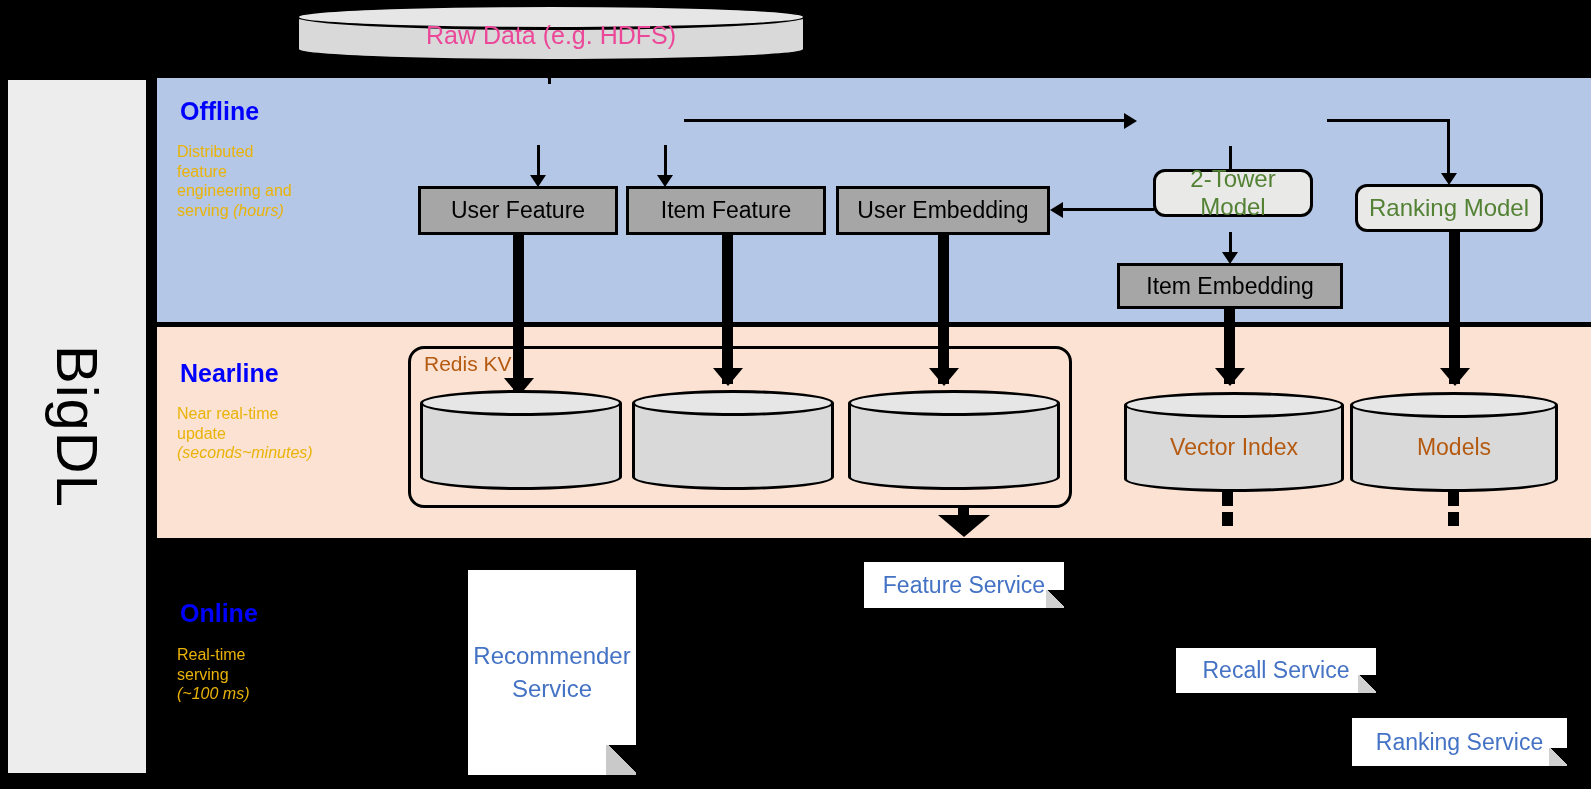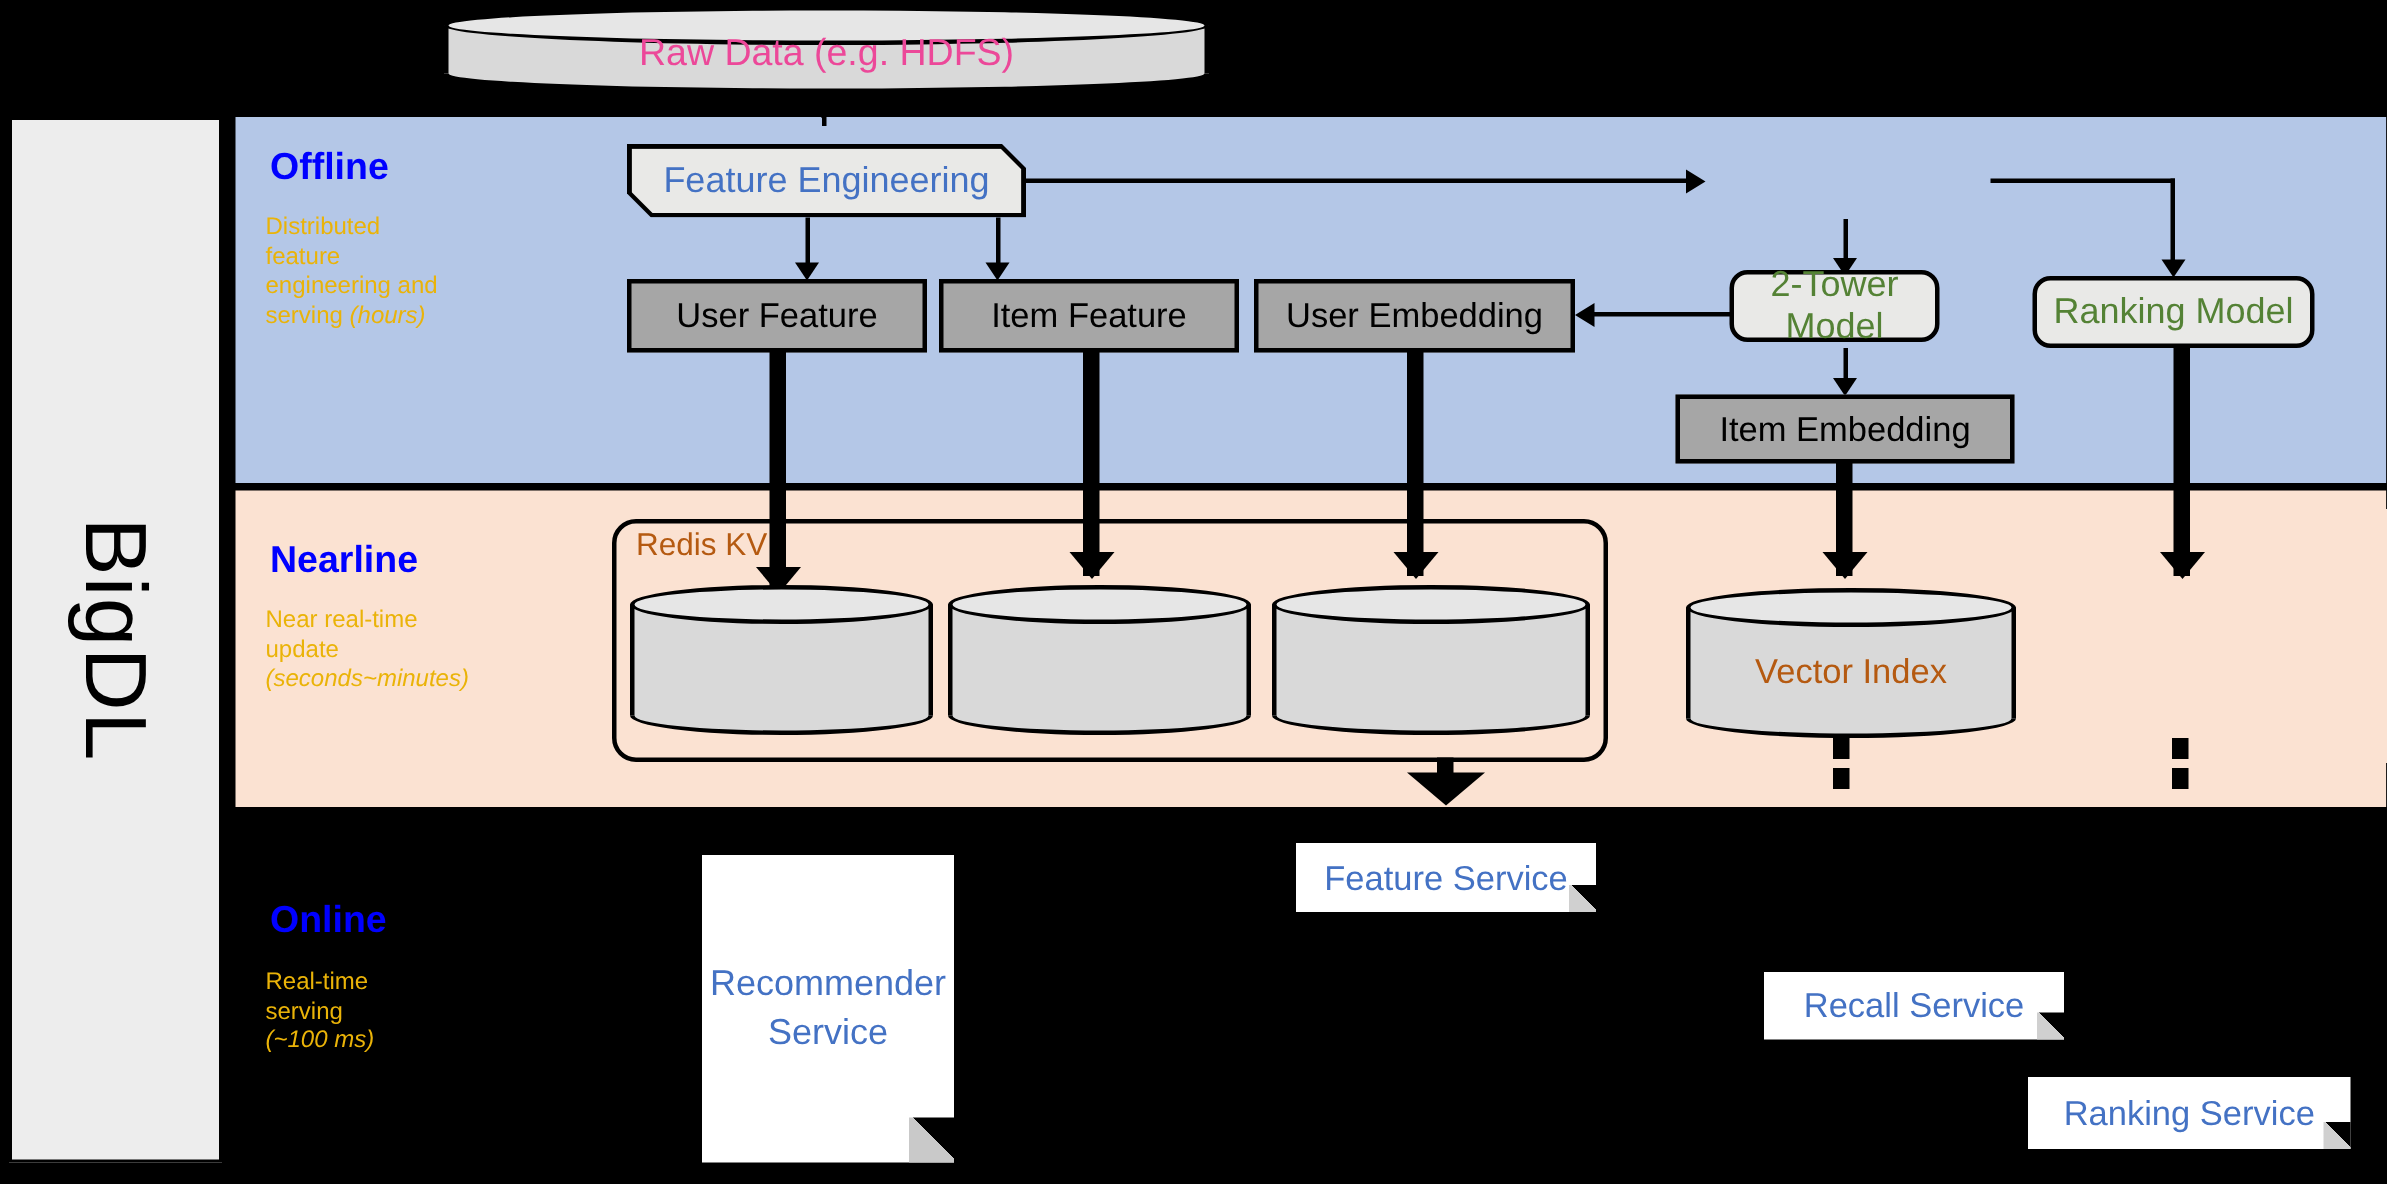--- a/index.html
+++ b/index.html
@@ -169,23 +169,20 @@
   <div class="cyl" style="left:296px;top:4px;width:510px;height:58px;">
     <div class="bottom" style="bottom:0;"></div>
     <div class="body" style="top:13px;bottom:13px;"></div>
     <div class="top" style="top:0;"></div>
     <div class="cap-label" style="top:17px;color:#ec4899;font-size:25px;">Raw Data (e.g. HDFS)</div>
   </div>
 
   <div class="ln thin-v" style="left:548px;top:62px;height:22px;"></div>
   <div class="arrow-down-thick" style="left:534px;top:62px;"></div>
 
-  <div class="box" id="box-feature-engineering" style="left:418px;top:96px;width:266px;height:49px;">
-    <div class="inner blue-text">Feature Engineering</div>
-  </div>
 
   <div class="ln thin-h" style="left:684px;top:119px;width:443px;"></div>
   <div class="arrow-right-thin" style="left:1124px;top:113px;"></div>
 
 
   <div class="ln thin-v" style="left:537px;top:145px;height:32px;"></div>
   <div class="arrow-down-thin" style="left:530px;top:175px;"></div>
 
   <div class="ln thin-v" style="left:664px;top:145px;height:32px;"></div>
   <div class="arrow-down-thin" style="left:657px;top:175px;"></div>
@@ -203,21 +200,21 @@
   <div class="box gray-box" style="left:836px;top:186px;width:214px;height:49px;">
     <span>User Embedding</span>
   </div>
   <div class="box gray-box" style="left:626px;top:186px;width:200px;height:49px;">
     <span>Item Feature</span>
   </div>
 
   <div class="ln thin-h" style="left:1062px;top:208px;width:92px;"></div>
   <div class="arrow-left-thin" style="left:1050px;top:202px;"></div>
 
-  <div class="box light-box rounded green-text" style="left:1153px;top:180px;width:140px;height:48px;font-size:24px;">
+  <div class="box light-box rounded green-text" style="left:1153px;top:169px;width:160px;height:48px;font-size:24px;">
     <span>2-Tower Model</span>
   </div>
   <div class="box light-box rounded green-text" style="left:1355px;top:184px;width:188px;height:48px;font-size:24px;">
     <span>Ranking Model</span>
   </div>
 
   <div class="ln thin-v" style="left:1229px;top:232px;height:28px;"></div>
   <div class="arrow-down-thin" style="left:1222px;top:252px;"></div>
 
   <div class="box gray-box" style="left:1117px;top:263px;width:226px;height:46px;">
@@ -256,20 +253,26 @@
     <div class="bottom" style="bottom:0;"></div>
     <div class="body" style="top:13px;bottom:13px;"></div>
     <div class="top" style="top:0;"></div>
   </div>
 
   <div class="cyl" style="left:1124px;top:392px;width:208px;height:100px;padding-left:12px;">
     <div class="bottom" style="bottom:0;"></div>
     <div class="body" style="top:13px;bottom:13px;"></div>
     <div class="top" style="top:0;"></div>
     <div class="cap-label" style="top:42px;">Vector Index</div>
+  </div>
+  <div class="cyl" style="left:1350px;top:392px;width:208px;height:100px;">
+    <div class="bottom" style="bottom:0;"></div>
+    <div class="body" style="top:13px;bottom:13px;"></div>
+    <div class="top" style="top:0;"></div>
+    <div class="cap-label" style="top:42px;">Models</div>
   </div>
 
   <div class="stub" style="left:958px;top:505px;height:17px;"></div>
   <div class="arrow-down-wide" style="left:938px;top:515px;"></div>
 
   <div class="stub" style="left:1222px;top:492px;height:14px;"></div>
   <div class="stub" style="left:1222px;top:512px;height:14px;"></div>
 
   <div class="stub" style="left:1448px;top:492px;height:14px;"></div>
   <div class="stub" style="left:1448px;top:512px;height:14px;"></div>

